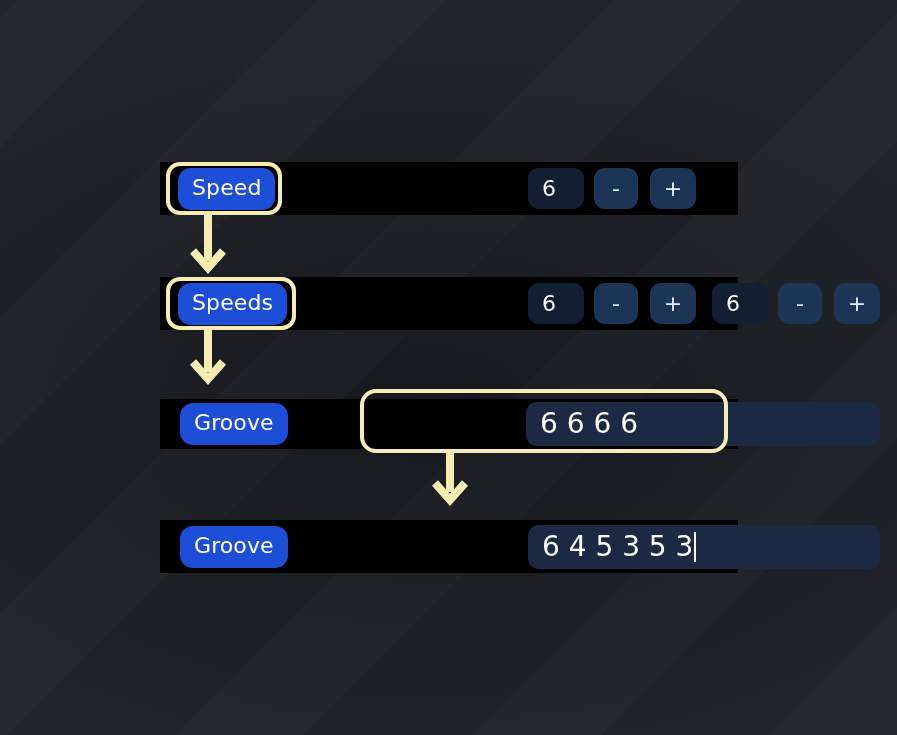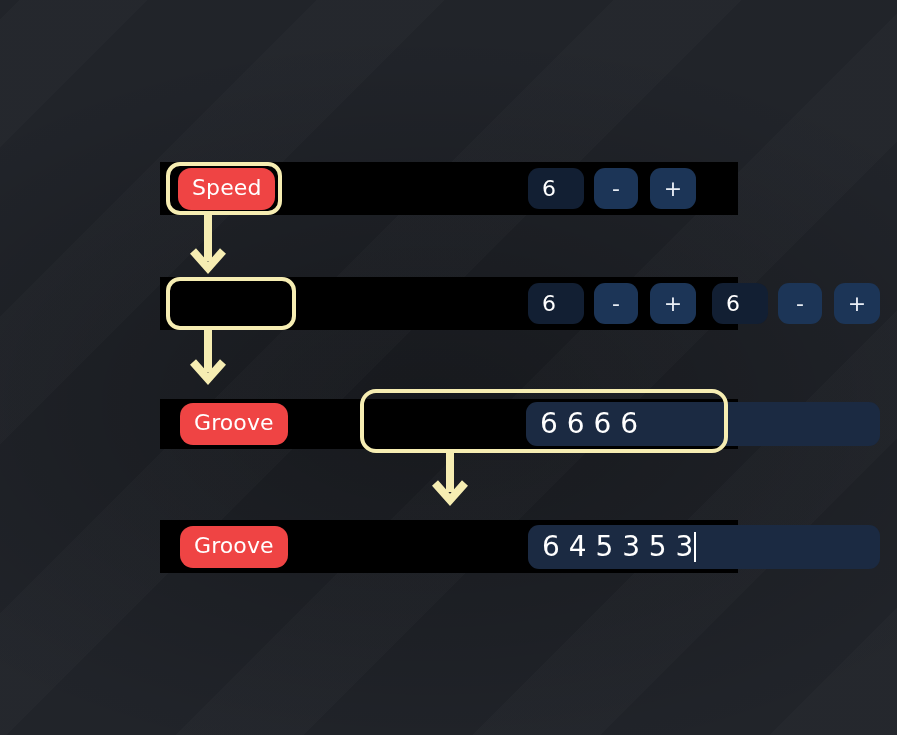--- a/index.html
+++ b/index.html
@@ -43,21 +43,21 @@
   .row {
     position: absolute;
     background: #000000;
     display: flex;
     align-items: center;
     box-sizing: border-box;
   }
 
   
   .pill {
-    background: #ef4444;
+    background: #1d4ed8;
     color: #ffffff;
     border-radius: 13px;
     font-size: 22px;
     line-height: 1;
     padding: 9px 14px 11px 14px;
     white-space: nowrap;
     letter-spacing: 0.1px;
   }
 
   
@@ -141,20 +141,21 @@
   </div>
 
   <div class="ring" style="left:166px; top:162px; width:116px; height:53px; border-radius:14px;"></div>
 
   <svg class="arrowsvg" style="left:186px; top:213px;" width="60" height="68" viewBox="0 0 60 68">
     <path d="M 22 0 L 22 48" stroke="#f6edb2" stroke-width="8" fill="none"></path>
     <path d="M 7 38 L 22 55 L 37 38" stroke="#f6edb2" stroke-width="8" fill="none" stroke-linecap="butt" stroke-linejoin="miter"></path>
   </svg>
 
   <div class="row" style="left:160px; top:277px; width:578px; height:53px;">
+    <div class="pill" style="margin-left:18px;">Speeds</div>
 
     <div class="valuebox" style="position:absolute; left:368px; top:6px; width:56px; height:41px; padding-left:14px;">6</div>
 
     <div class="stepbtn" style="position:absolute; left:434px; top:6px; width:44px; height:41px;">-</div>
 
     <div class="stepbtn" style="position:absolute; left:490px; top:6px; width:46px; height:41px;">+</div>
 
     <div class="valuebox" style="position:absolute; left:552px; top:6px; width:56px; height:41px; padding-left:14px;">6</div>
 
     <div class="stepbtn" style="position:absolute; left:618px; top:6px; width:44px; height:41px;">-</div>

